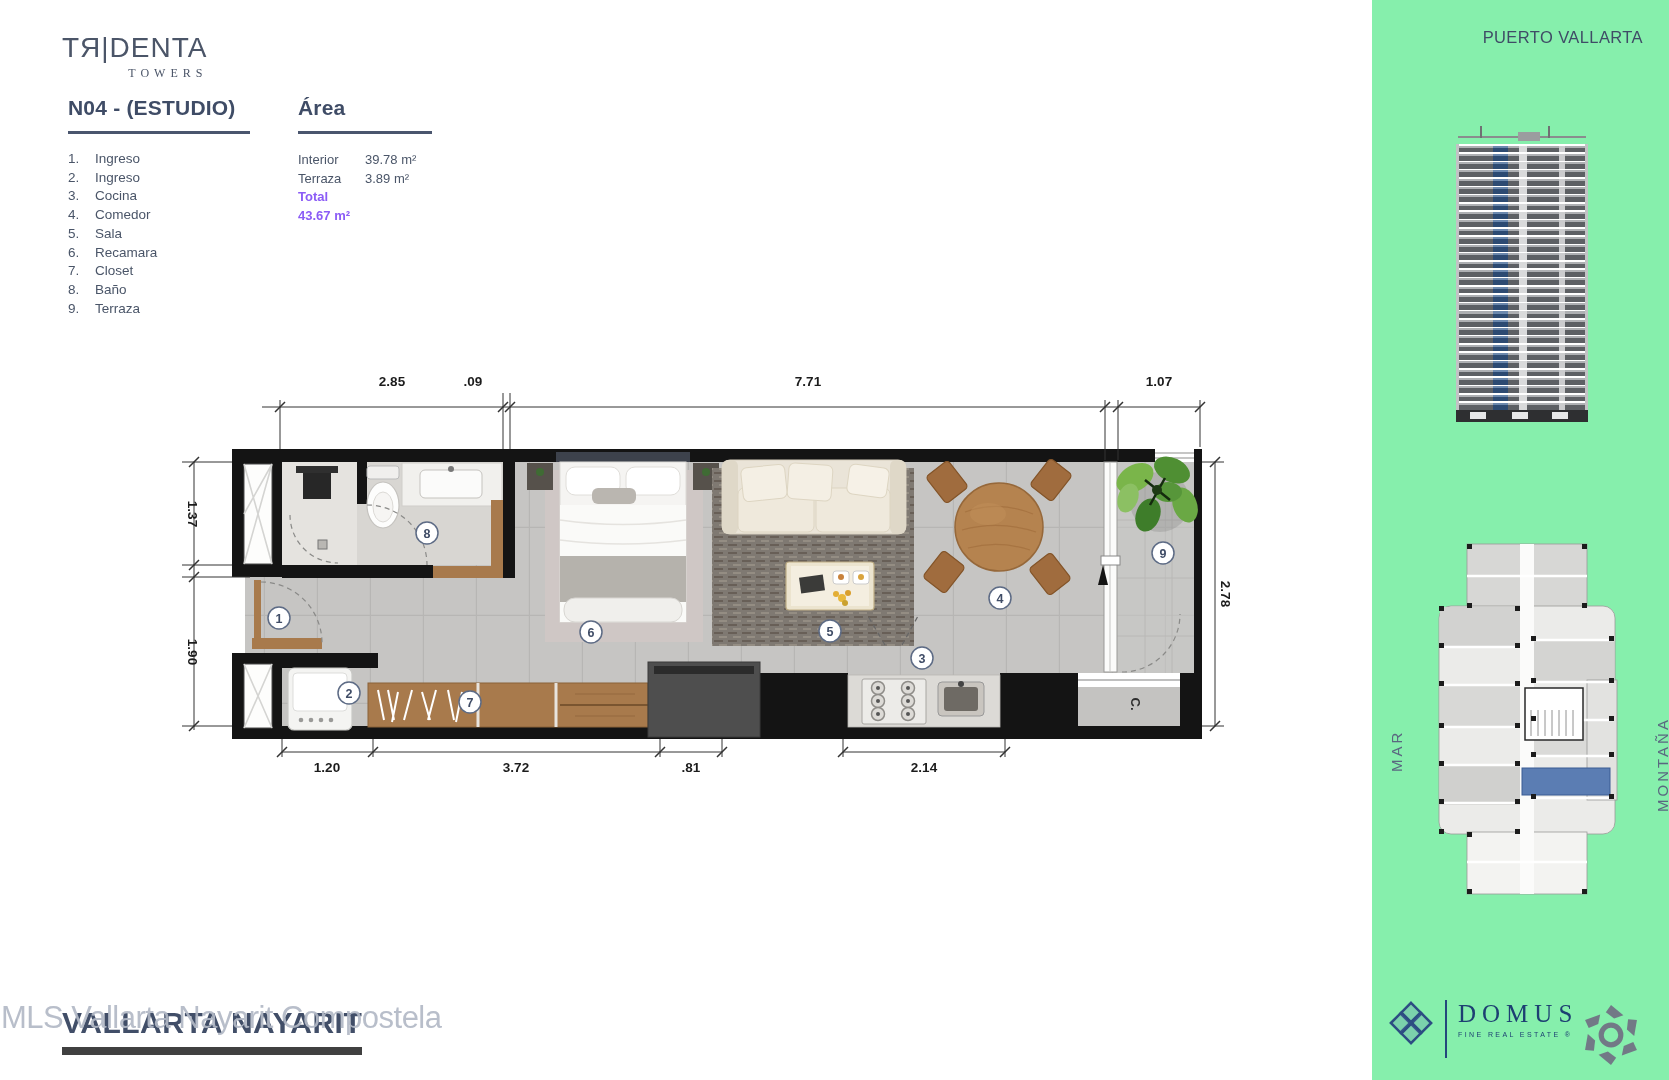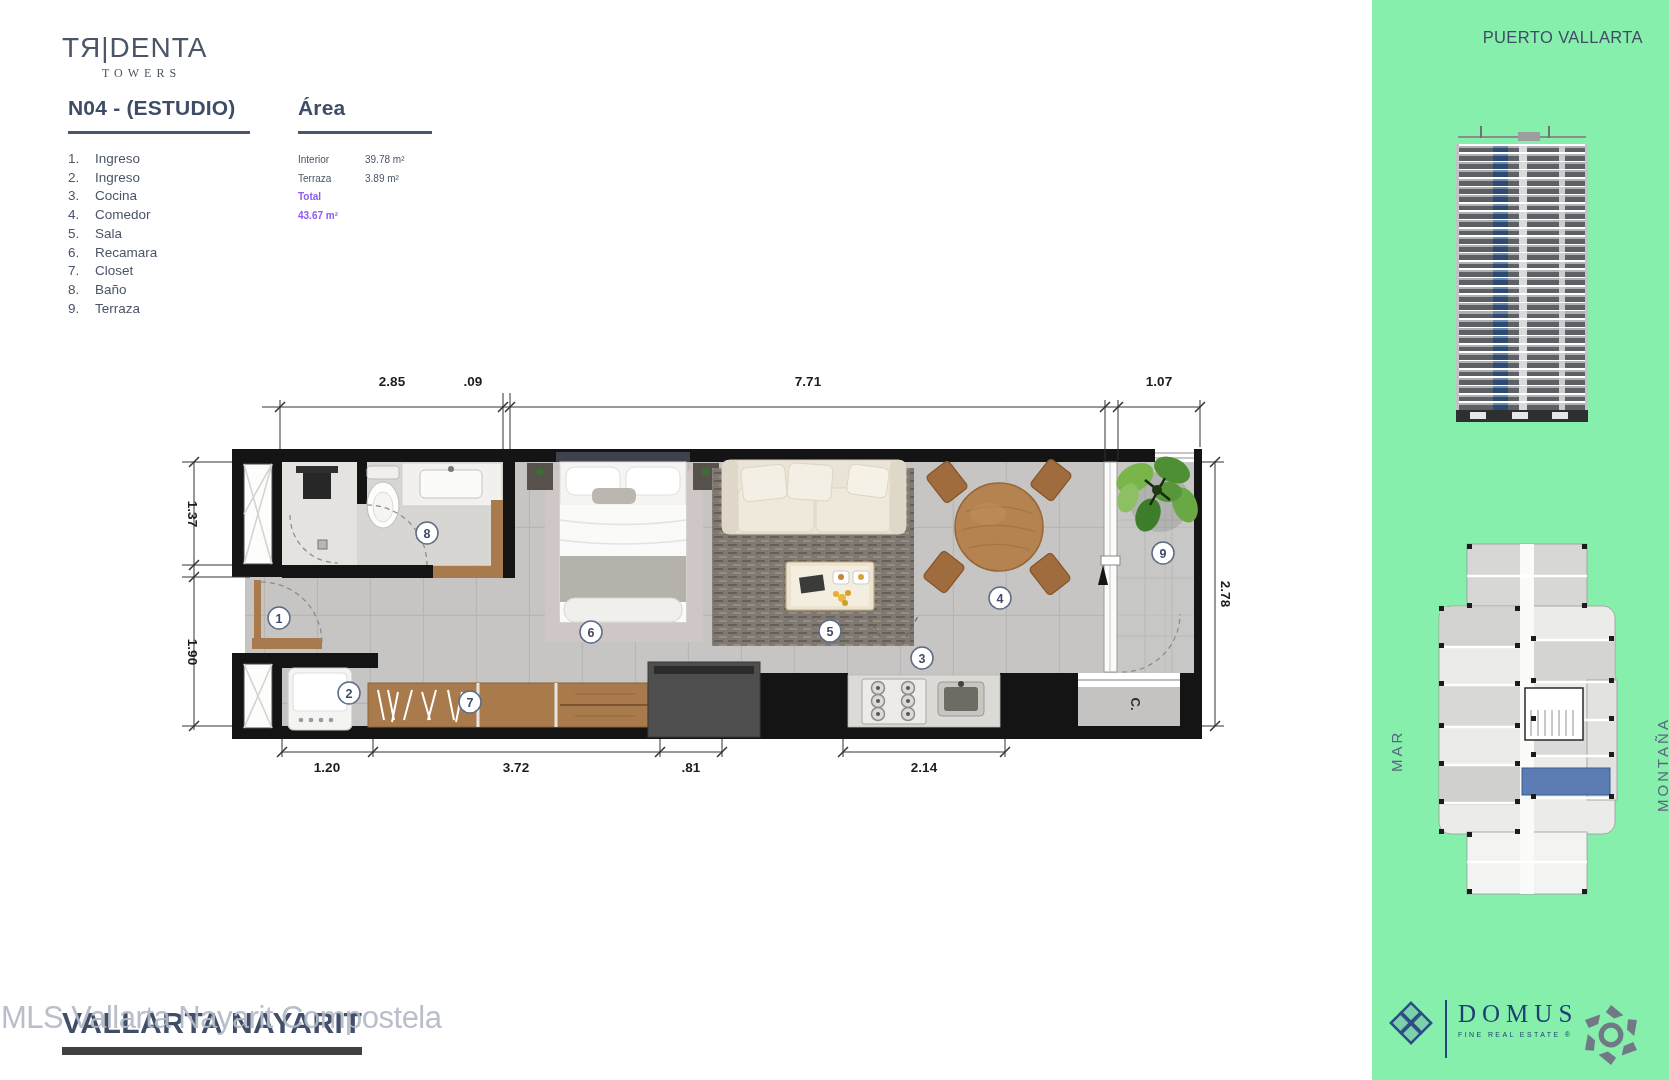--- a/index.html
+++ b/index.html
@@ -4,32 +4,32 @@
 <style>
   html,body{margin:0;padding:0;}
   body{width:1669px;height:1080px;position:relative;background:#ffffff;
        font-family:"Liberation Sans",sans-serif;overflow:hidden;}
   .abs{position:absolute;}
 
   
   .brand{left:62px;top:24px;color:#4b5568;}
   .brand-main{font-size:28px;letter-spacing:1px;font-weight:400;margin-top:8px;}
   .brand-sub{font-family:"Liberation Serif",serif;font-size:12px;letter-spacing:5px;
-             margin:2px 0 0 40px;color:#4b5568;}
+             margin:2px 0 0 40px;color:#4b5568;text-align:right;}
 
   .h-title{font-size:21px;font-weight:700;color:#3f4c66;letter-spacing:.2px;
            padding-bottom:11px;border-bottom:3px solid #4a566e;width:fit-content;}
   .unit-title{left:68px;top:96px;min-width:182px;}
   .area-title{left:298px;top:96px;min-width:134px;}
 
   .legend{left:68px;top:150px;font-size:13.5px;color:#4a5568;line-height:18.7px;}
   .legend .row{display:flex;}
   .legend .n{width:27px;}
 
-  .area-table{left:298px;top:151px;font-size:10px;color:#4a5568;line-height:18.7px;}
+  .area-table{left:298px;top:151px;font-size:13px;color:#4a5568;line-height:18.7px;}
   .area-table .row{display:flex;}
   .area-table .lbl{width:67px;}
   .area-table .row.total{font-weight:700;color:#8b5cf6;flex-direction:column;}
 
   
   .doc-title{left:62px;top:1006px;font-size:30px;font-weight:700;color:#414e68;
              letter-spacing:.5px;padding-bottom:7px;border-bottom:8px solid #404040;
              white-space:nowrap;z-index:4;}
   .mls-watermark{left:1px;top:1000px;font-size:31px;color:rgba(178,184,197,.92);
              letter-spacing:-.5px;white-space:nowrap;z-index:5;}

